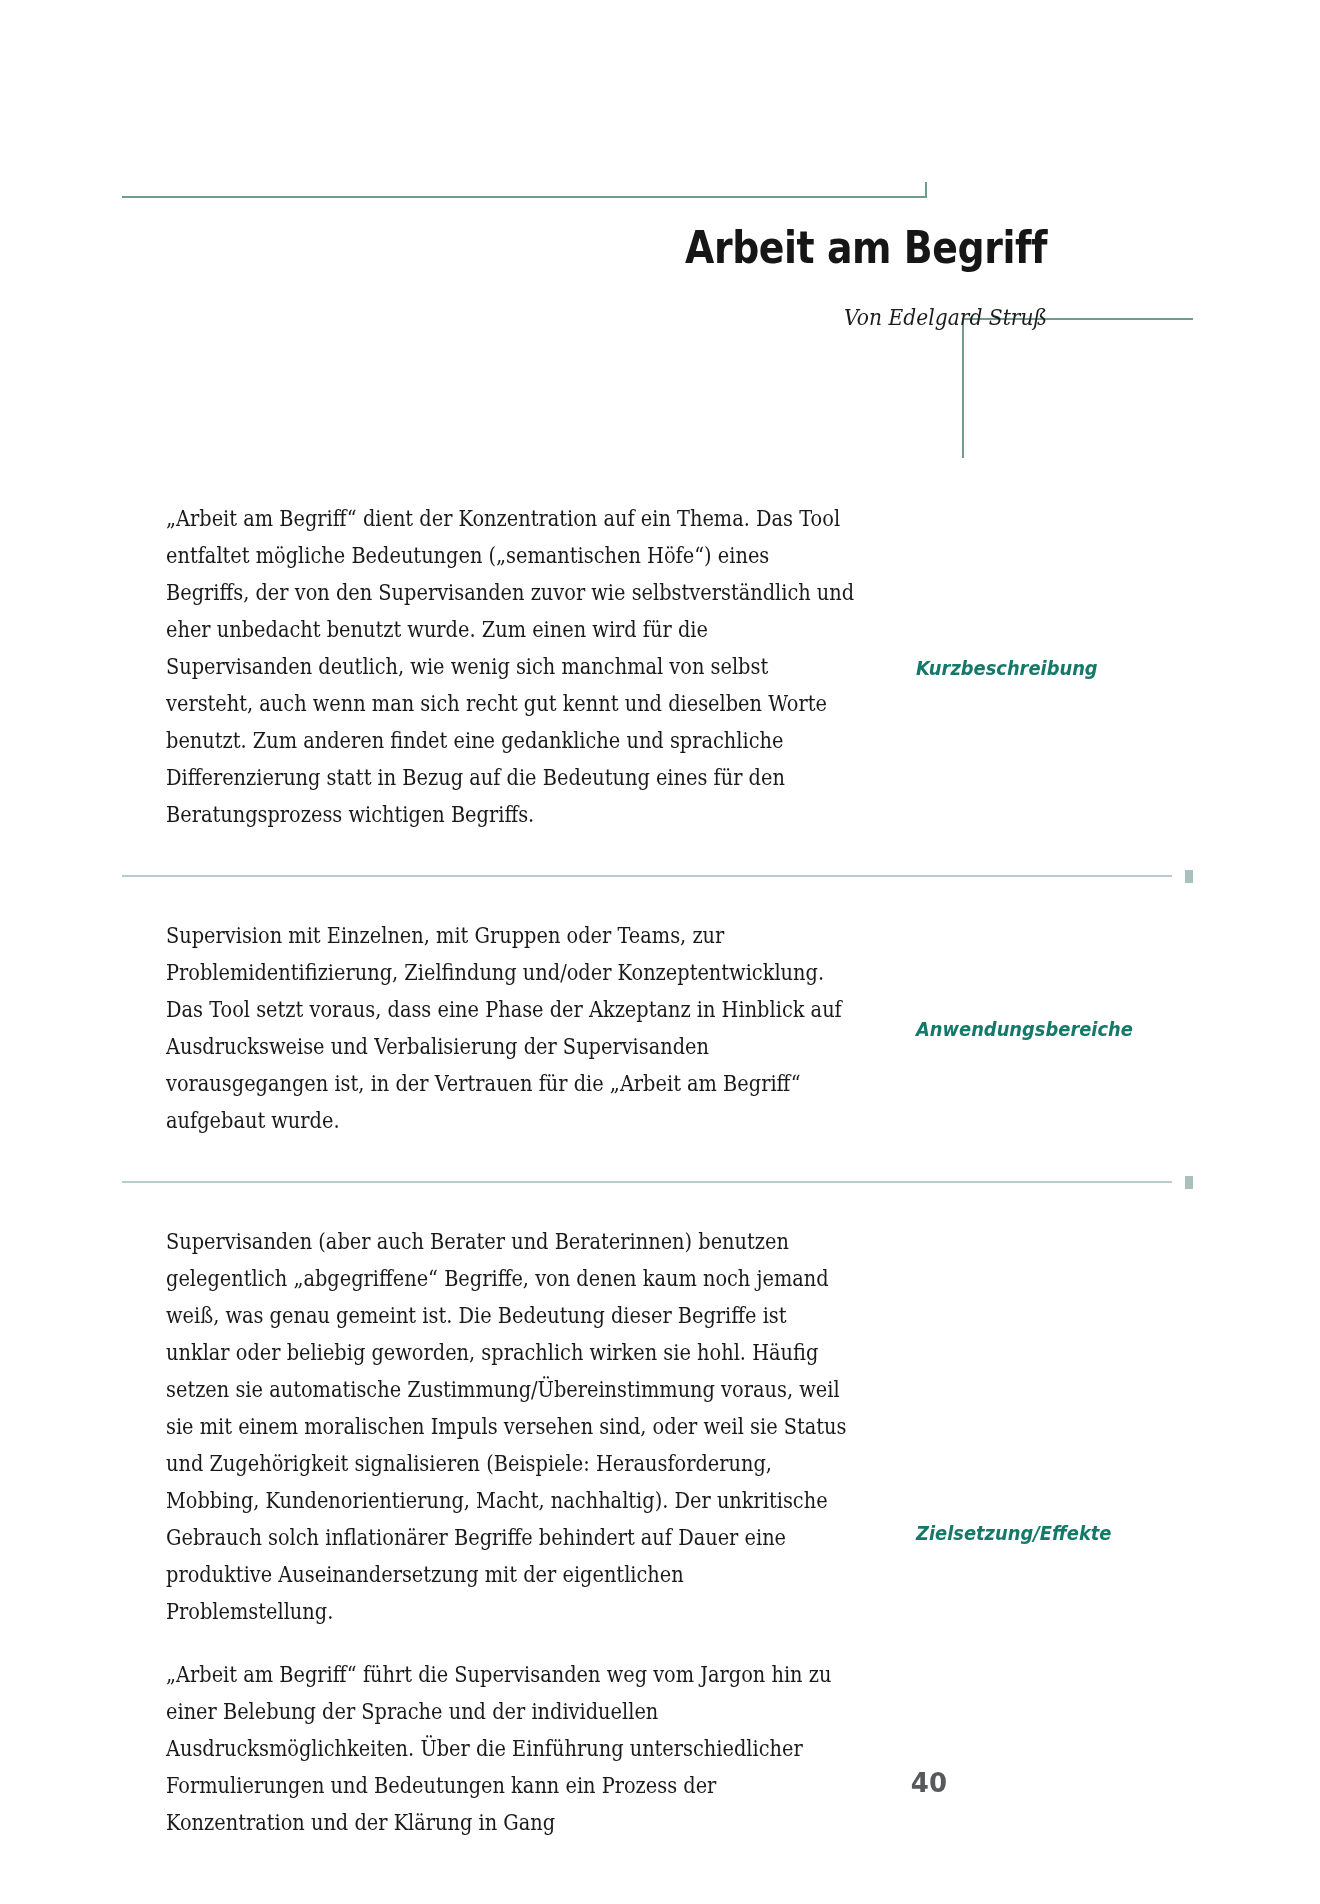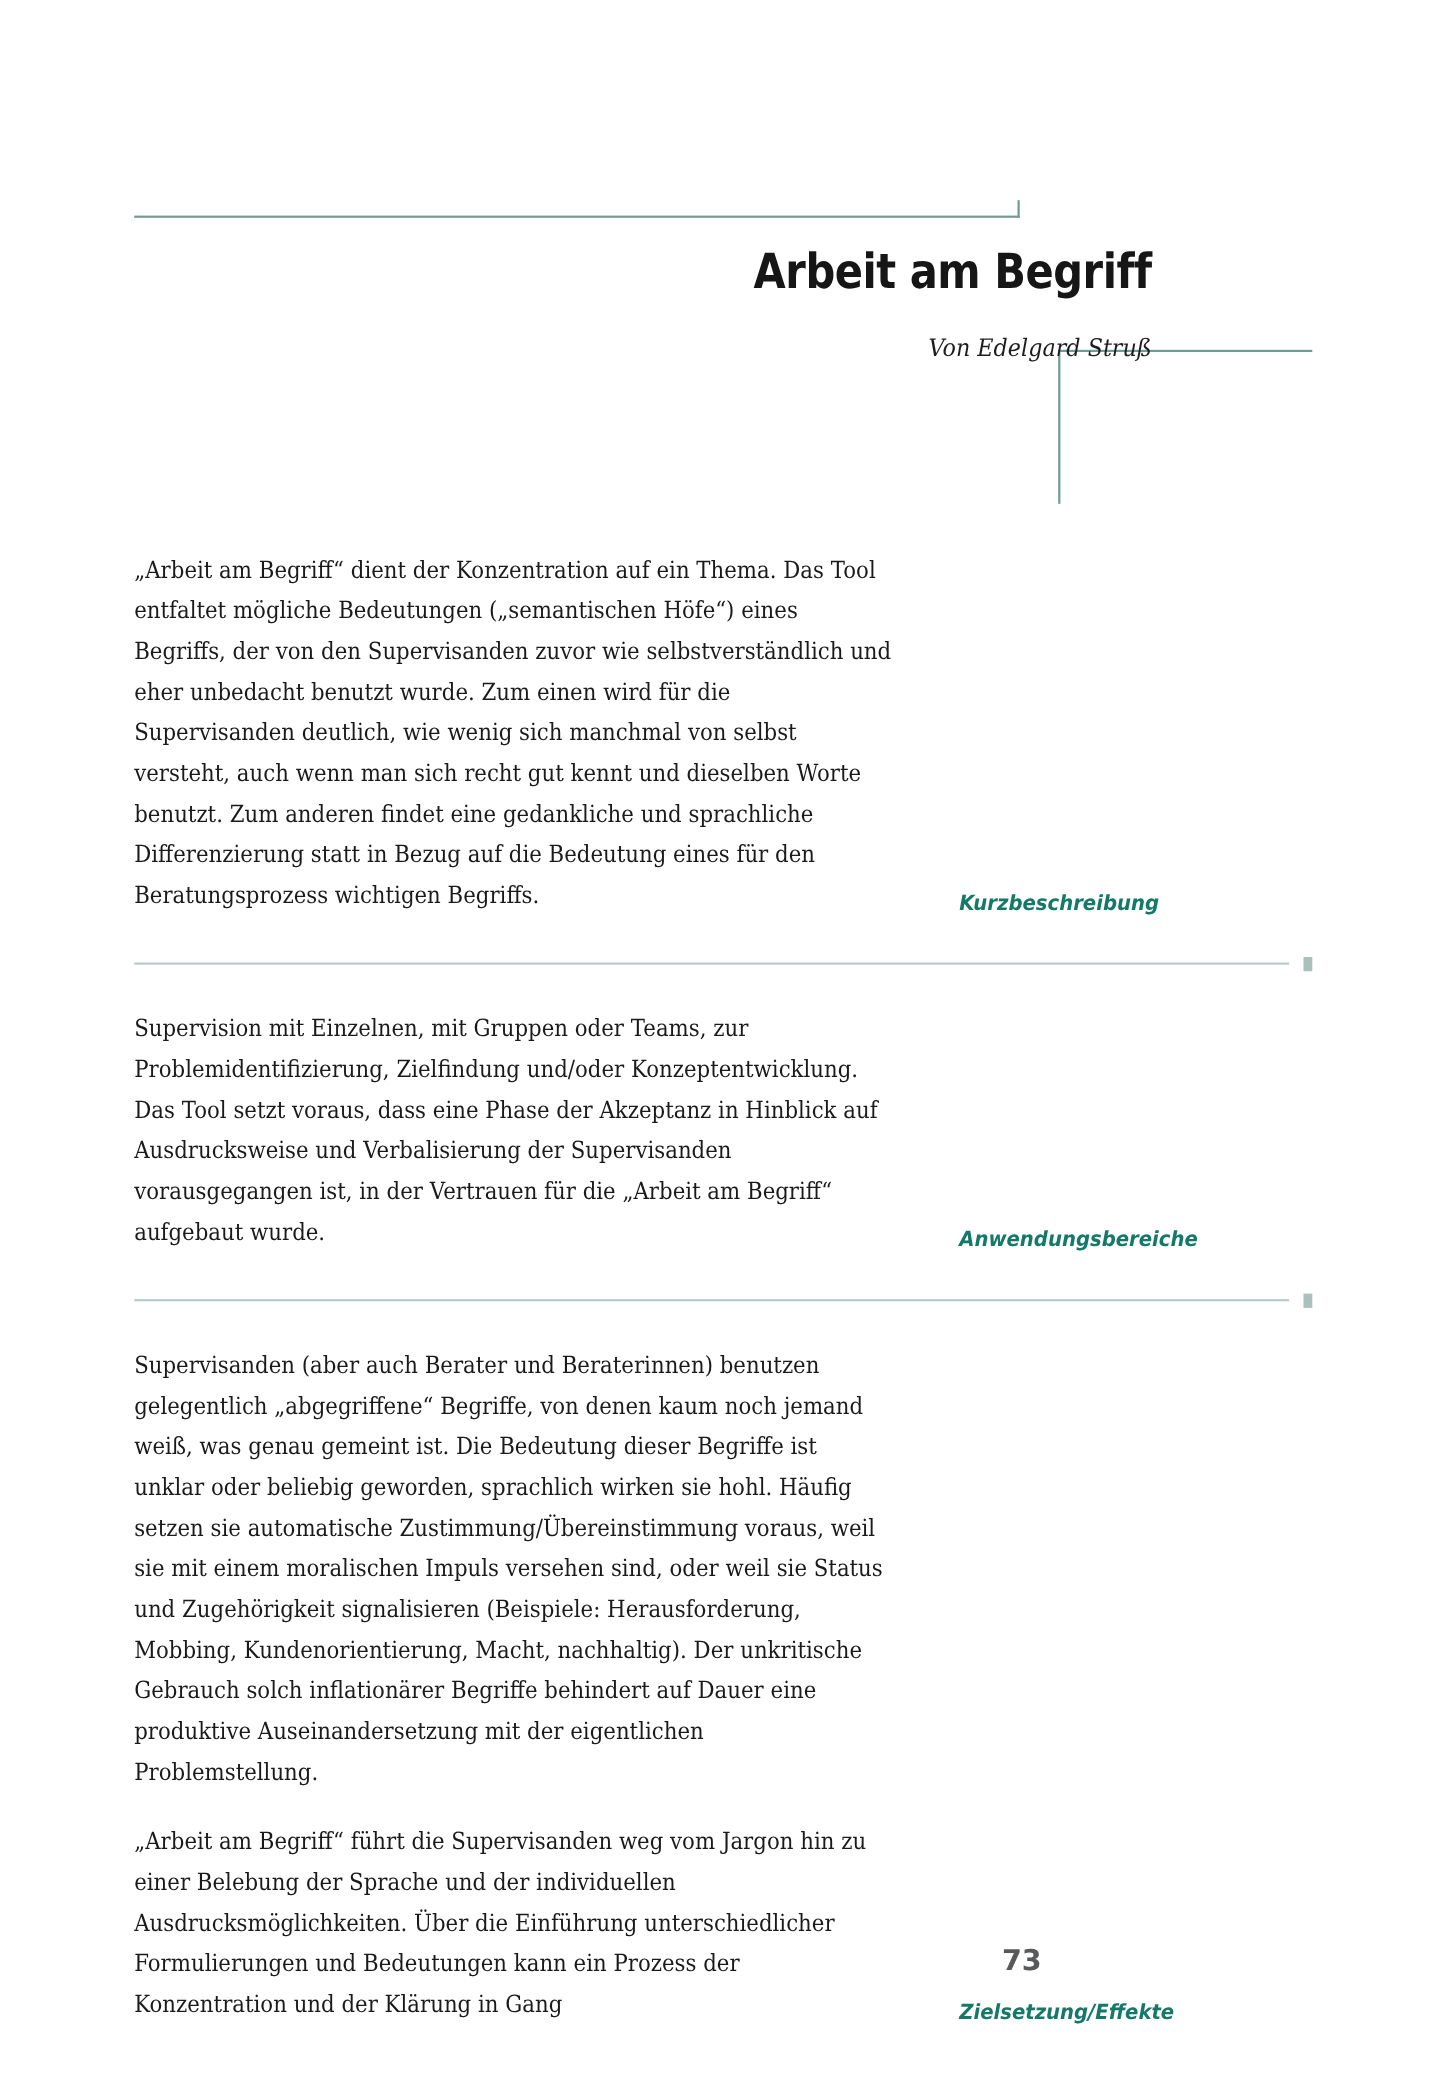--- a/index.html
+++ b/index.html
@@ -87,22 +87,23 @@
     left: 0;
     top: 500px;
     width: 1320px;
   }
   .section {
     position: relative;
     display: block;
   }
   .section-inner {
     display: flex;
-    align-items: flex-end;
+    align-items: center;
     padding: 0 122px 0 122px;
+    margin-left: 44px;
   }
   .section-body {
     width: 690px;
     flex: 0 0 690px;
   }
   .section-label-col {
     flex: 1 1 auto;
     padding-left: 60px;
     padding-top: 2px;
   }
@@ -226,15 +227,15 @@
           <p class="para">„Arbeit am Begriff“ führt die Supervisanden weg vom Jargon hin zu einer Belebung der Sprache und der individuellen Ausdrucksmöglichkeiten. Über die Einführung unterschiedlicher Formulierungen und Bedeutungen kann ein Prozess der Konzentration und der Klärung in Gang</p>
         </div>
         <div class="section-label-col">
           <span class="section-label">Zielsetzung/Effekte</span>
         </div>
       </div>
     </section>
 
   </div>
 
-  <div class="page-number">73</div>
+  <div class="page-number">40</div>
 
 </div>
 
 </body></html>

